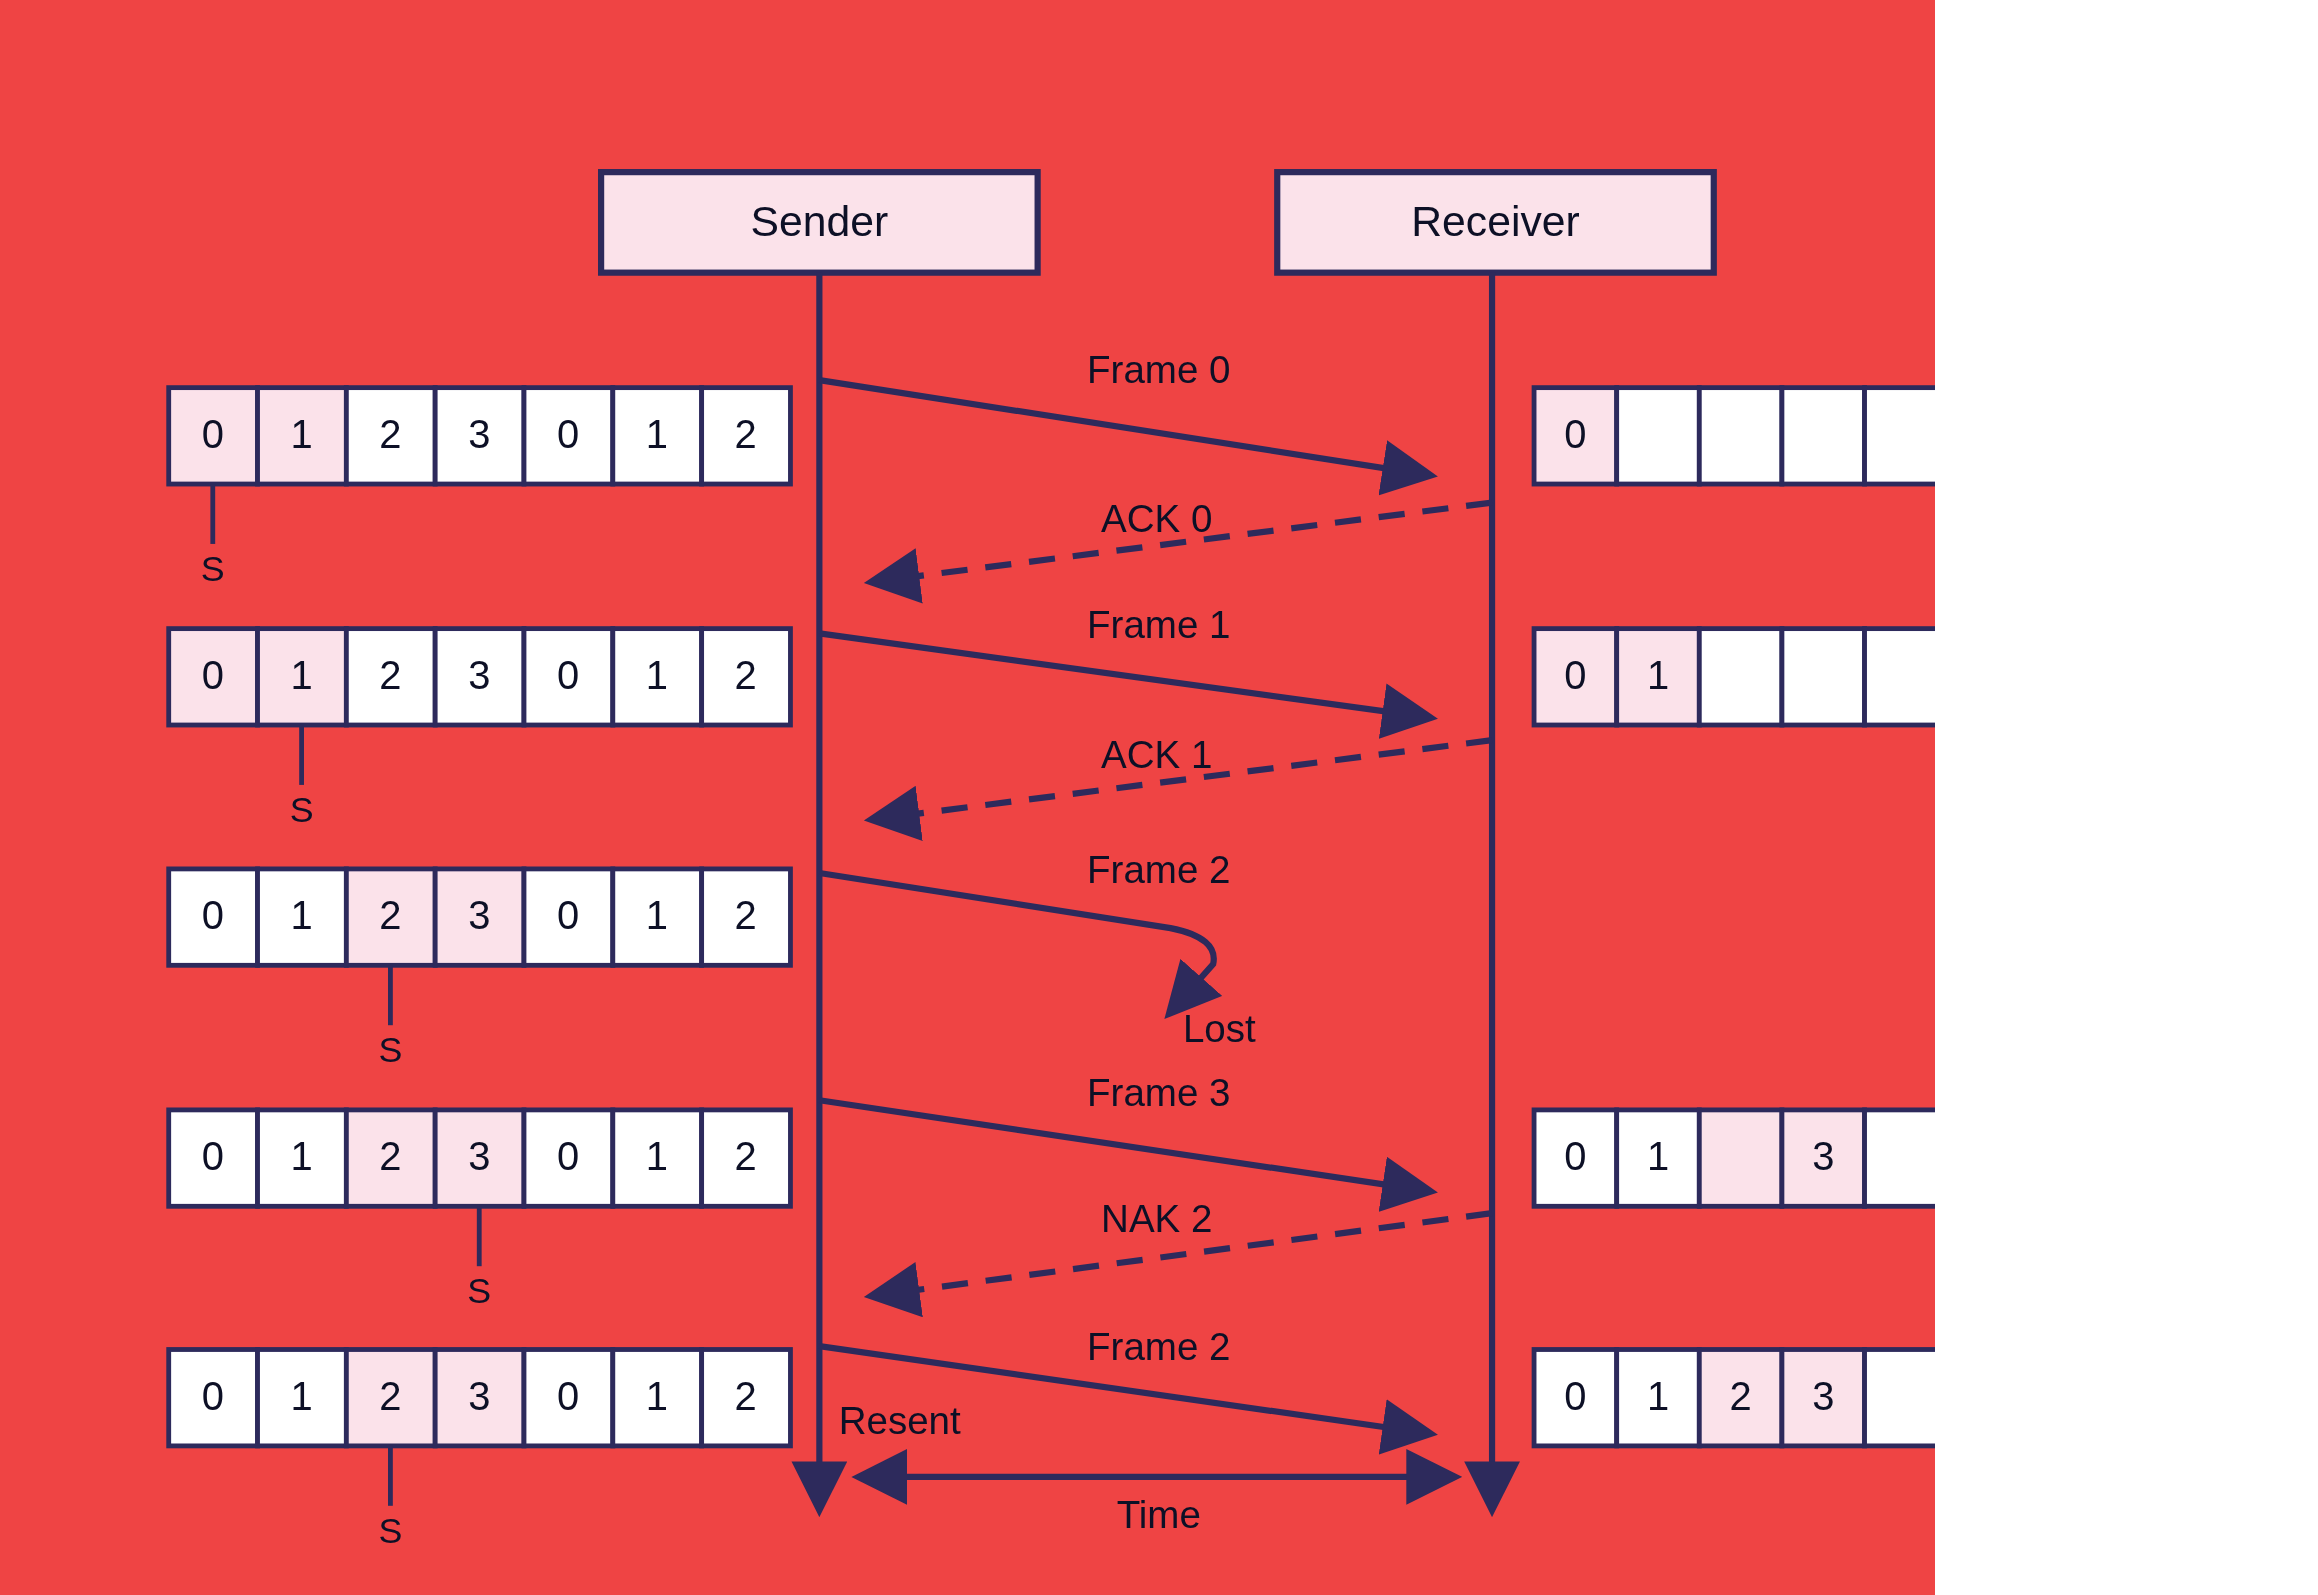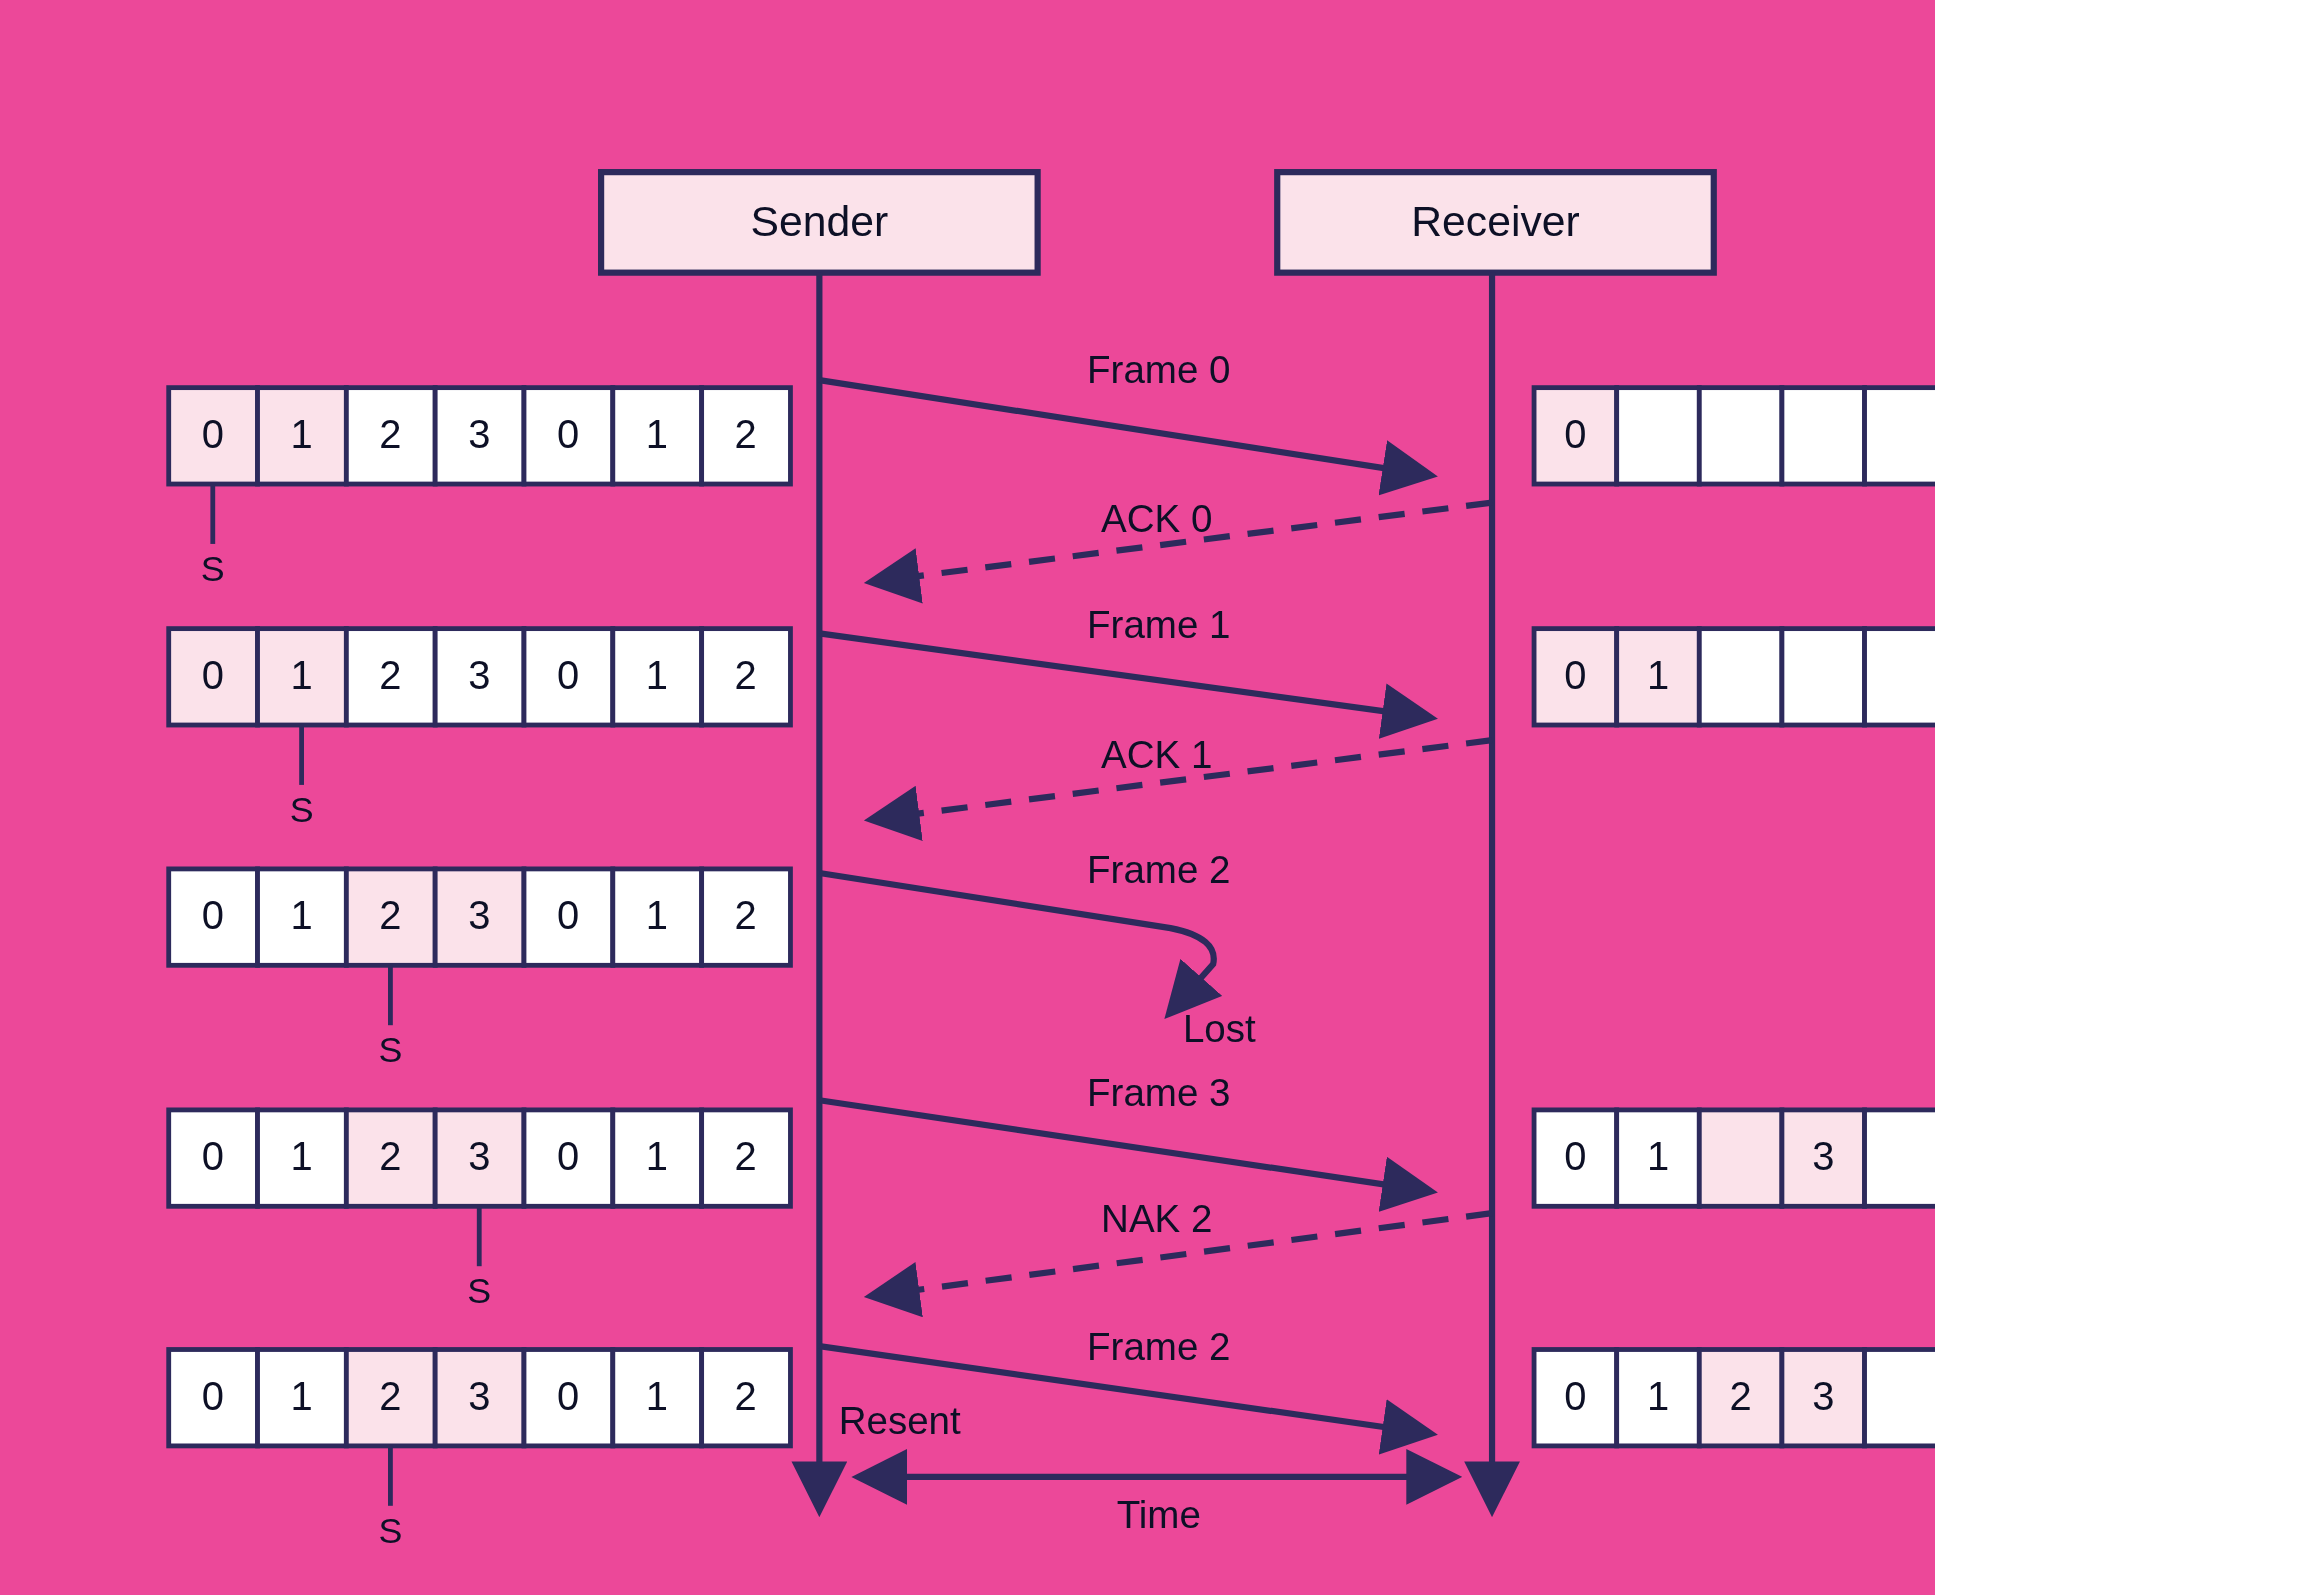--- a/index.html
+++ b/index.html
@@ -4,21 +4,21 @@
 <style>
   html,body{margin:0;padding:0;background:#ffffff;}
   body{
     font-family:"Liberation Sans", sans-serif;
     color:#0d1026;
   }
   #stage{
     position:relative;
     width:1935px;
     height:1596px;
-    background:#ec4899;
+    background:#ef4444;
     overflow:hidden;
     text-decoration:underline;
   }
   #diagram-svg{
     position:absolute;
     left:0; top:0;
     width:2319px;
     height:1596px;
   }
   .node-label{

